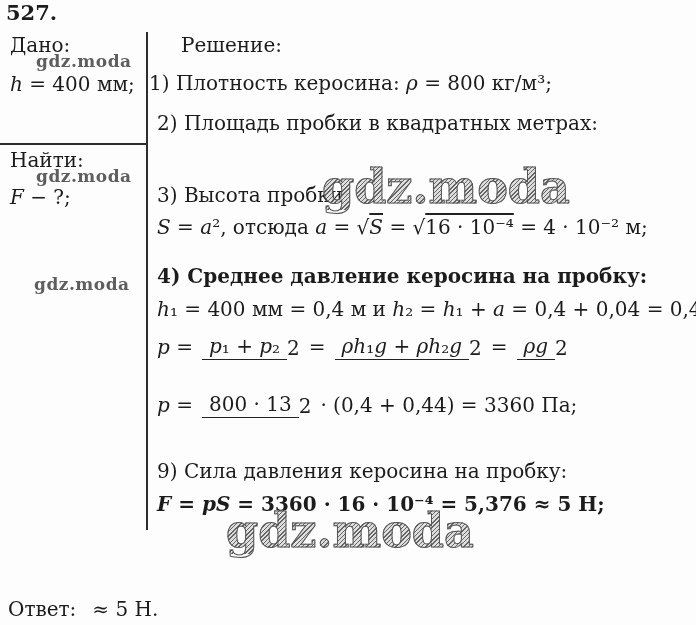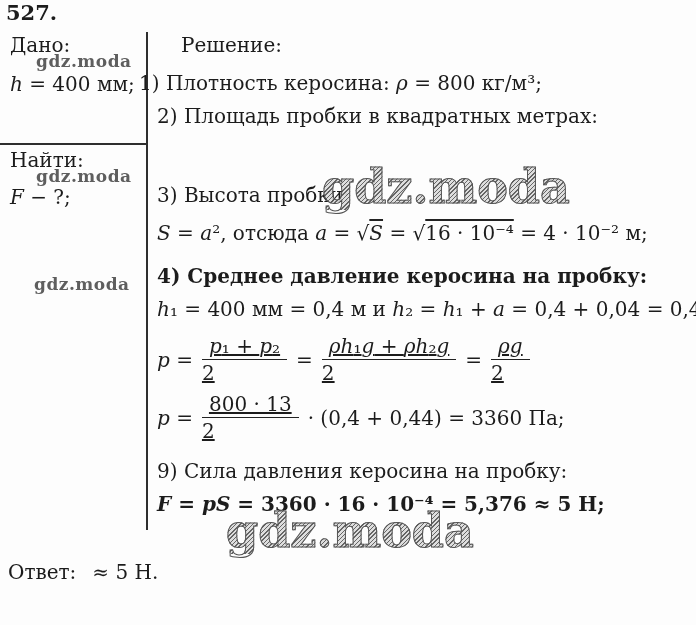--- a/index.html
+++ b/index.html
@@ -10,21 +10,21 @@
   .abs{position:absolute;white-space:nowrap;line-height:1.25;}
   .it{font-style:italic;}
   .ovl{text-decoration:overline;text-decoration-thickness:1.5px;text-decoration-color:#222;}
 
   
   .vline{position:absolute;left:146px;top:32px;width:2px;height:498px;background:#2e2e2e;}
   .hline{position:absolute;left:0;top:143px;width:147px;height:2px;background:#2e2e2e;}
 
   
   .eq-row{position:absolute;display:flex;align-items:center;column-gap:9px;white-space:nowrap;}
-  .frac{display:inline-flex;flex-direction:column;align-items:flex-start;line-height:1.2;text-decoration:underline;}
+  .frac{display:inline-flex;flex-direction:row;align-items:flex-end;line-height:1.2;}
   .frac .num{padding:0 7px 1px;border-bottom:1.8px solid #222;}
   .frac .den{padding-top:1px;}
 
   
   .wm-small{
     position:absolute;font-weight:700;font-size:17px;letter-spacing:0.5px;
     color:#4d4d4d;opacity:0.9;
   }
   .wm-big{
     position:absolute;font-weight:700;font-size:46px;letter-spacing:0px;line-height:1;
@@ -41,35 +41,35 @@
   .pos-wm1{left:36px;top:51px;}
   .pos-g1{left:10px;top:72px;}
   .pos-g2{left:10px;top:105px;}
   .pos-find-label{left:10px;top:148px;}
   .pos-wm2{left:36px;top:166px;}
   .pos-find{left:10px;top:185px;}
   .pos-wm3{left:34px;top:274px;}
 
   
   .pos-sol-label{left:157px;top:33px;margin-left:24px;}
-  .pos-s1{left:139px;top:71px;}
-  .pos-s2{left:157px;top:104px;}
+  .pos-s1{left:149px;top:71px;}
+  .pos-s2{left:157px;top:111px;}
   .pos-s3{left:157px;top:143px;}
   .pos-s4{left:157px;top:183px;}
   .pos-wmbig1{left:322px;top:164px;}
-  .pos-s5{left:157px;top:221px;text-align:center;}
+  .pos-s5{left:157px;top:215px;text-align:center;}
   .pos-s6{left:157px;top:264px;font-weight:bold;}
   .pos-s7{left:157px;top:297px;}
   .pos-f1{left:157px;top:334px;}
   .pos-f2{left:157px;top:392px;}
   .pos-s10{left:157px;top:459px;}
   .pos-s11{left:157px;top:492px;font-weight:bold;}
   .pos-wmbig2{left:226px;top:508px;}
 
-  .pos-answer{left:8px;top:560px;}
+  .pos-answer{left:8px;top:597px;}
   .ans-val{margin-left:16px;}
 </style>
 </head>
 <body>
 
 <div class="page">
 
   <div class="abs pos-num">527.</div>
 
   <div class="abs pos-given-label">Дано:</div>

